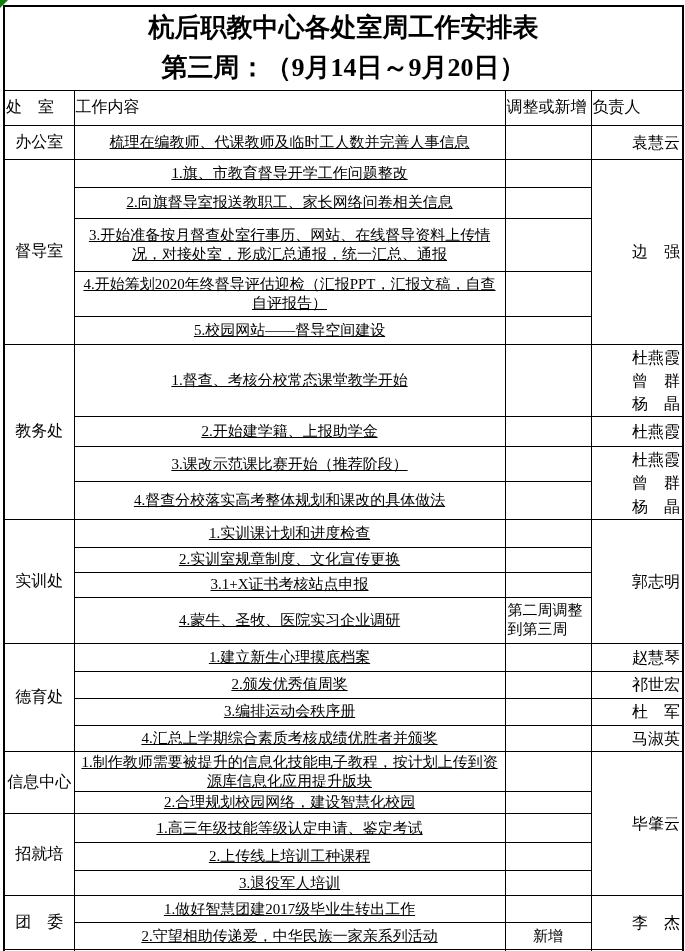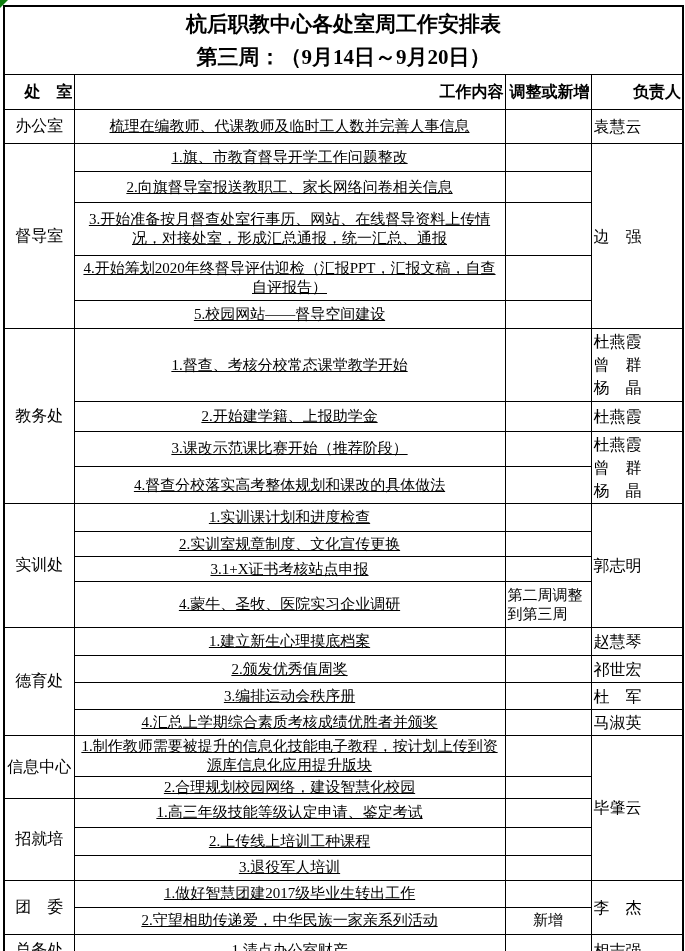--- a/index.html
+++ b/index.html
@@ -38,28 +38,28 @@
   table.schedule td {
     border: 1px solid #000;
     overflow: hidden;
     vertical-align: middle;
     box-sizing: border-box;
   }
   td.title-cell {
     height: 68px;
     text-align: center;
     font-weight: bold;
-    font-size: 21px;
+    font-size: 26px;
     line-height: 1.55;
     border-bottom: 1px solid #000;
   }
   tr.head-row td {
     height: 35px;
-    text-align: right;
-    font-weight: bold;
+    text-align: left;
+    font-weight: normal;
     font-size: 16px;
     margin-left: 36px;
   }
   td.dept {
     text-align: center;
     font-size: 16px;
     padding: 0 2px;
   }
   td.content {
     text-align: center;
@@ -71,21 +71,21 @@
   td.adj {
     font-size: 15px;
     line-height: 1.25;
     text-align: center;
     padding: 1px 2px;
   }
   td.adj.long {
     text-align: left;
   }
   td.resp {
-    text-align: left;
+    text-align: right;
     font-size: 16px;
     line-height: 1.45;
     white-space: pre-line;
     padding: 1px 2px;
   }
 </style>
 </head>
 <body>
 
 <div class="corner-marker"></div>

